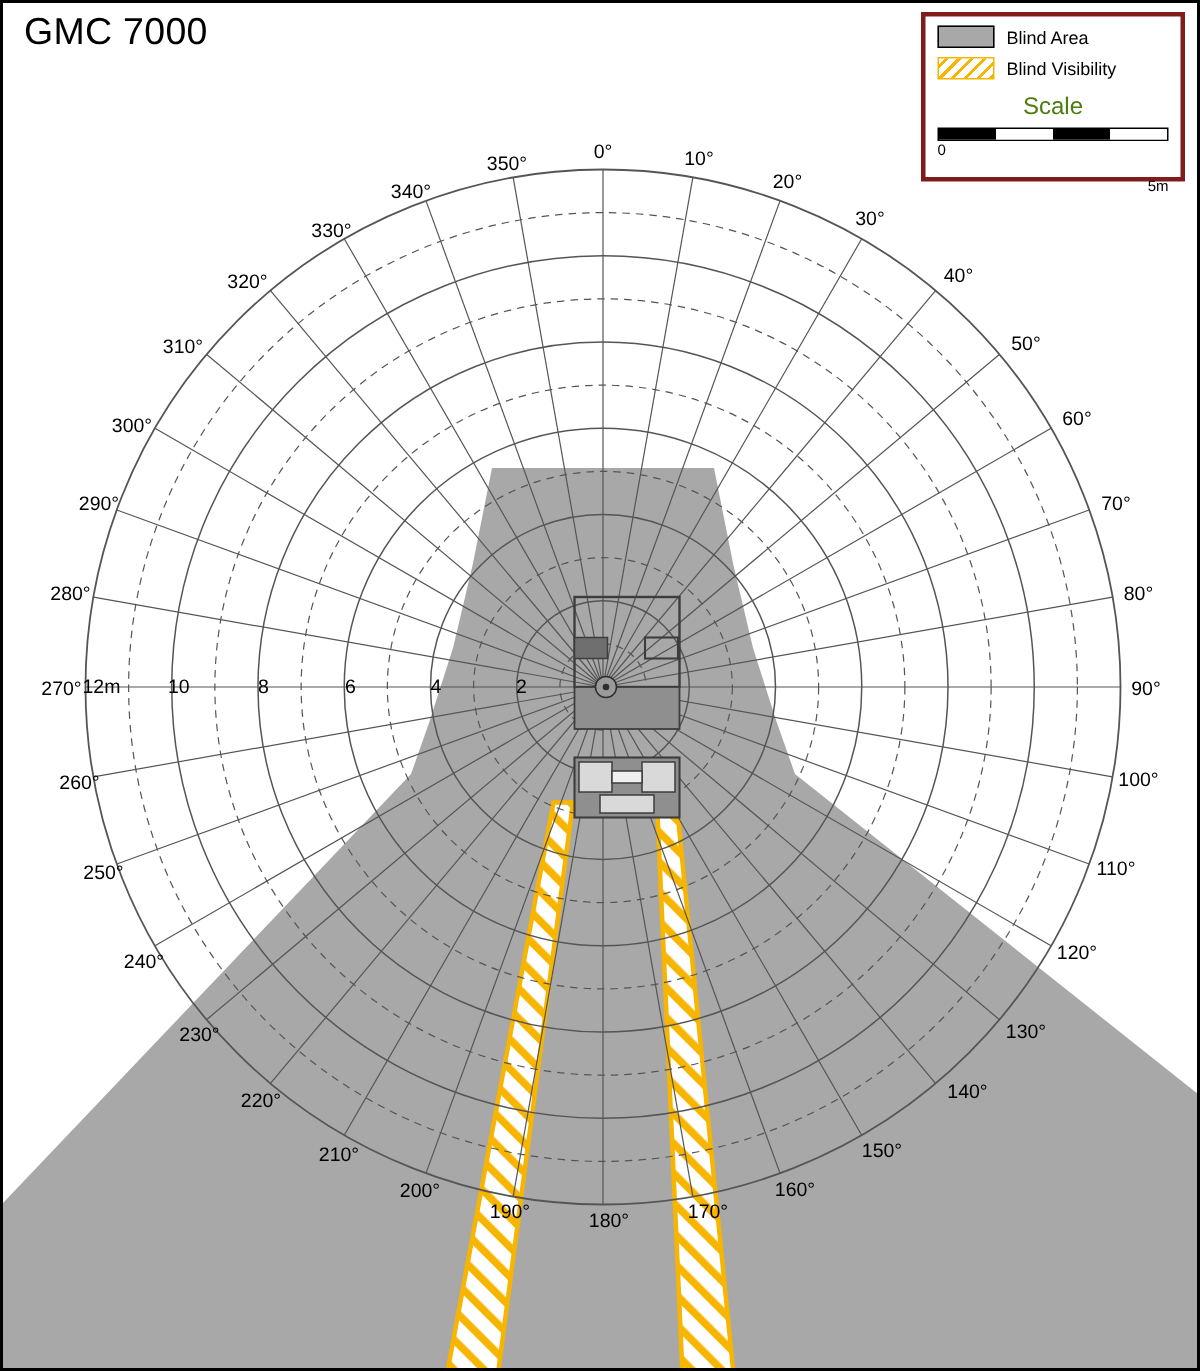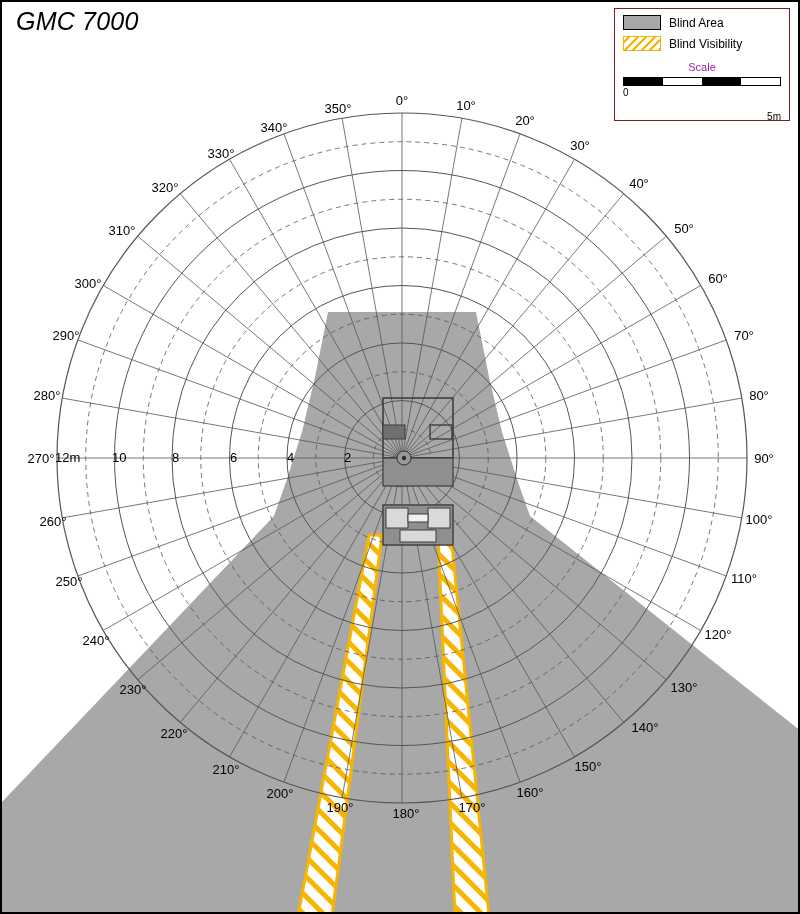--- a/index.html
+++ b/index.html
@@ -25,37 +25,36 @@
     top: 0;
     width: 800px;
     height: 914px;
     display: block;
   }
   .title-block {
     position: absolute;
     left: 14px;
     top: 4px;
     z-index: 5;
-    font-style: italic;
   }
   .title-line {
     font-size: 25px;
     line-height: 30px;
     color: #000000;
     letter-spacing: 0.2px;
     white-space: nowrap;
   }
   .legend-box {
     position: absolute;
     right: 8px;
     top: 6px;
     width: 176px;
     height: 113px;
     background: #ffffff;
-    border: 1px solid #7f1d1d;
+    border: 3px solid #7f1d1d;
     box-sizing: border-box;
     z-index: 5;
   }
   .legend-row {
     display: flex;
     align-items: center;
     margin: 6px 0 0 8px;
   }
   .legend-swatch {
     width: 38px;
@@ -77,23 +76,23 @@
       );
     border-color: #f7b500;
   }
   .legend-label {
     font-size: 12px;
     color: #000000;
     white-space: nowrap;
   }
   .scale-title {
     text-align: center;
-    font-size: 11px;
+    font-size: 16px;
     margin-top: 10px;
-    color: #a21caf;
+    color: #4d7c0f;
   }
   .scale-bar-wrap {
     position: relative;
     margin: 4px 8px 0 8px;
     height: 26px;
   }
   .scale-bar {
     position: relative;
     height: 9px;
     border: 1px solid #000000;

